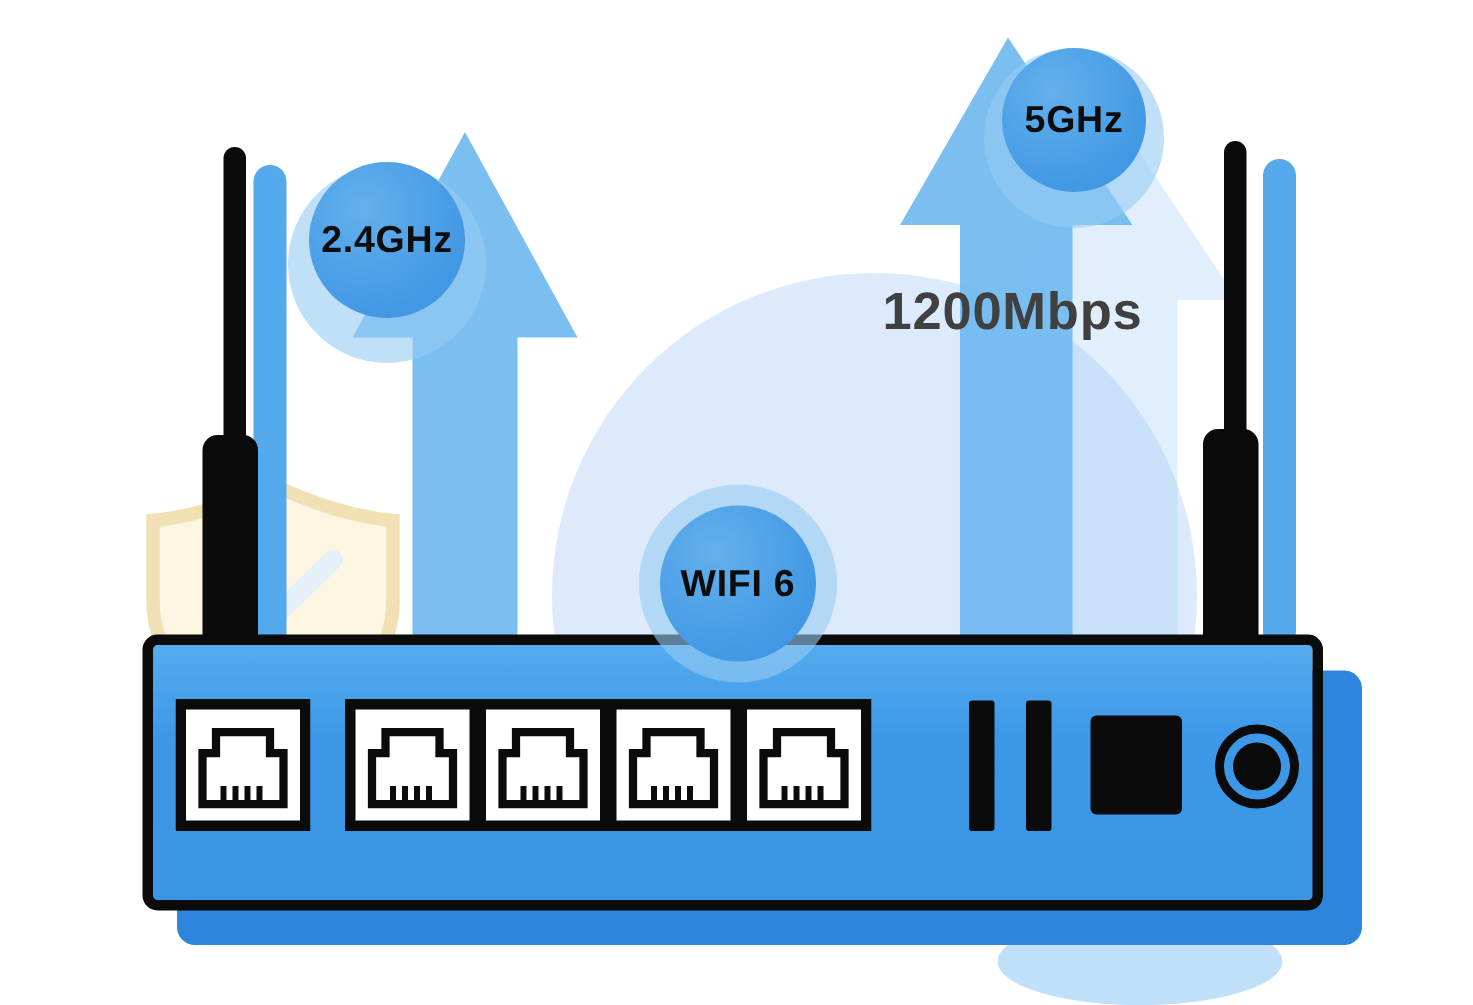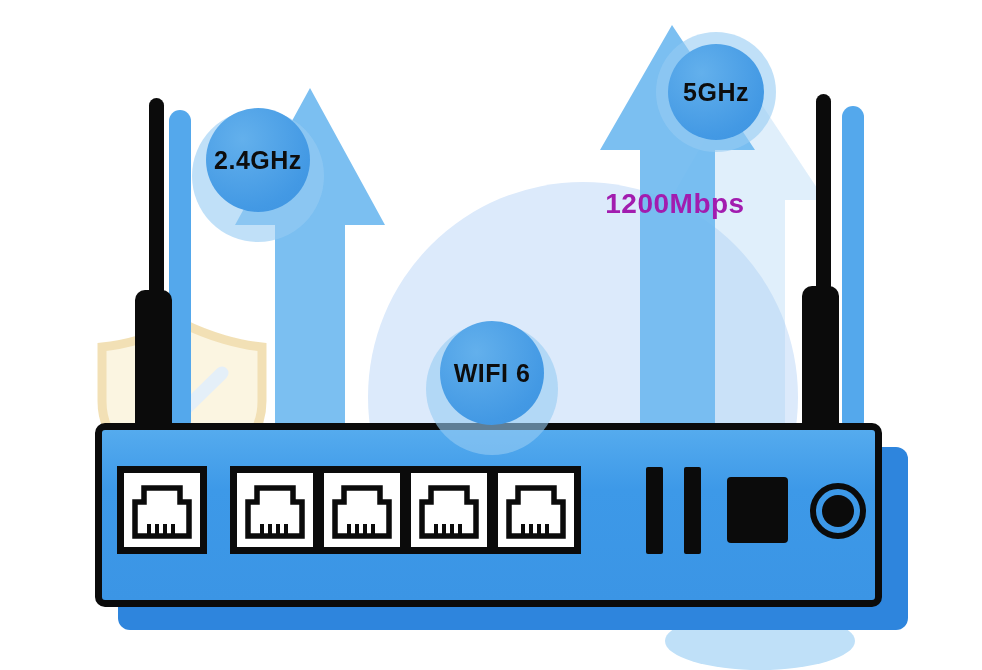--- a/index.html
+++ b/index.html
@@ -12,21 +12,21 @@
   .bg-circle{background:#dceafb;}
   .glow{background:#bfe0f8;border-radius:50%;}
   .halo{background:rgba(150,203,244,.6);border-radius:50%;}
   .badge{
     border-radius:50%;
     background:radial-gradient(circle at 35% 30%, #63b0ec, #4399e4 70%, #3d93e0);
     display:flex;align-items:center;justify-content:center;
     color:#0d0d0d;font-weight:bold;font-size:25px;letter-spacing:.5px;
   }
   .speed-label{
-    color:#a21caf;font-weight:bold;font-size:28px;text-align:center;letter-spacing:.5px;
+    color:#404040;font-weight:bold;font-size:35px;text-align:center;letter-spacing:.5px;
   }
   .antenna-rod{background:#0b0b0b;border-radius:8px;}
   .antenna-base{background:#0b0b0b;border-radius:10px 10px 3px 3px;}
   .antenna-shadow{background:#54a8ec;border-radius:11px;}
   .router-shadow{background:#2e85dd;border-radius:12px;}
   .router-body{
     background:linear-gradient(180deg,#55abee 0%,#3d99e8 35%,#3b95e5 100%);
     border:7px solid #0b0b0b;border-radius:10px;box-sizing:border-box;
   }
   .bar{background:#0b0b0b;border-radius:2px;}
@@ -111,22 +111,22 @@
   <div class="abs ring" style="left:810px;top:483px;width:56px;height:56px;">
     <div class="dot"></div>
   </div>
 
   <div class="abs halo" style="left:192px;top:110px;width:132px;height:132px;"></div>
   <div class="abs badge" style="left:206px;top:108px;width:104px;height:104px;">
     <span>2.4GHz</span>
   </div>
 
   <div class="abs halo" style="left:656px;top:32px;width:120px;height:120px;"></div>
-  <div class="abs badge" style="left:668px;top:44px;width:96px;height:96px;">
+  <div class="abs badge" style="left:668px;top:32px;width:96px;height:96px;">
     <span>5GHz</span>
   </div>
 
   <div class="abs halo" style="left:426px;top:323px;width:132px;height:132px;"></div>
-  <div class="abs badge" style="left:440px;top:321px;width:104px;height:104px;align-items:center;">
+  <div class="abs badge" style="left:440px;top:337px;width:104px;height:104px;align-items:center;">
     <span>WIFI 6</span>
   </div>
 
 </div>
 
 </body></html>

